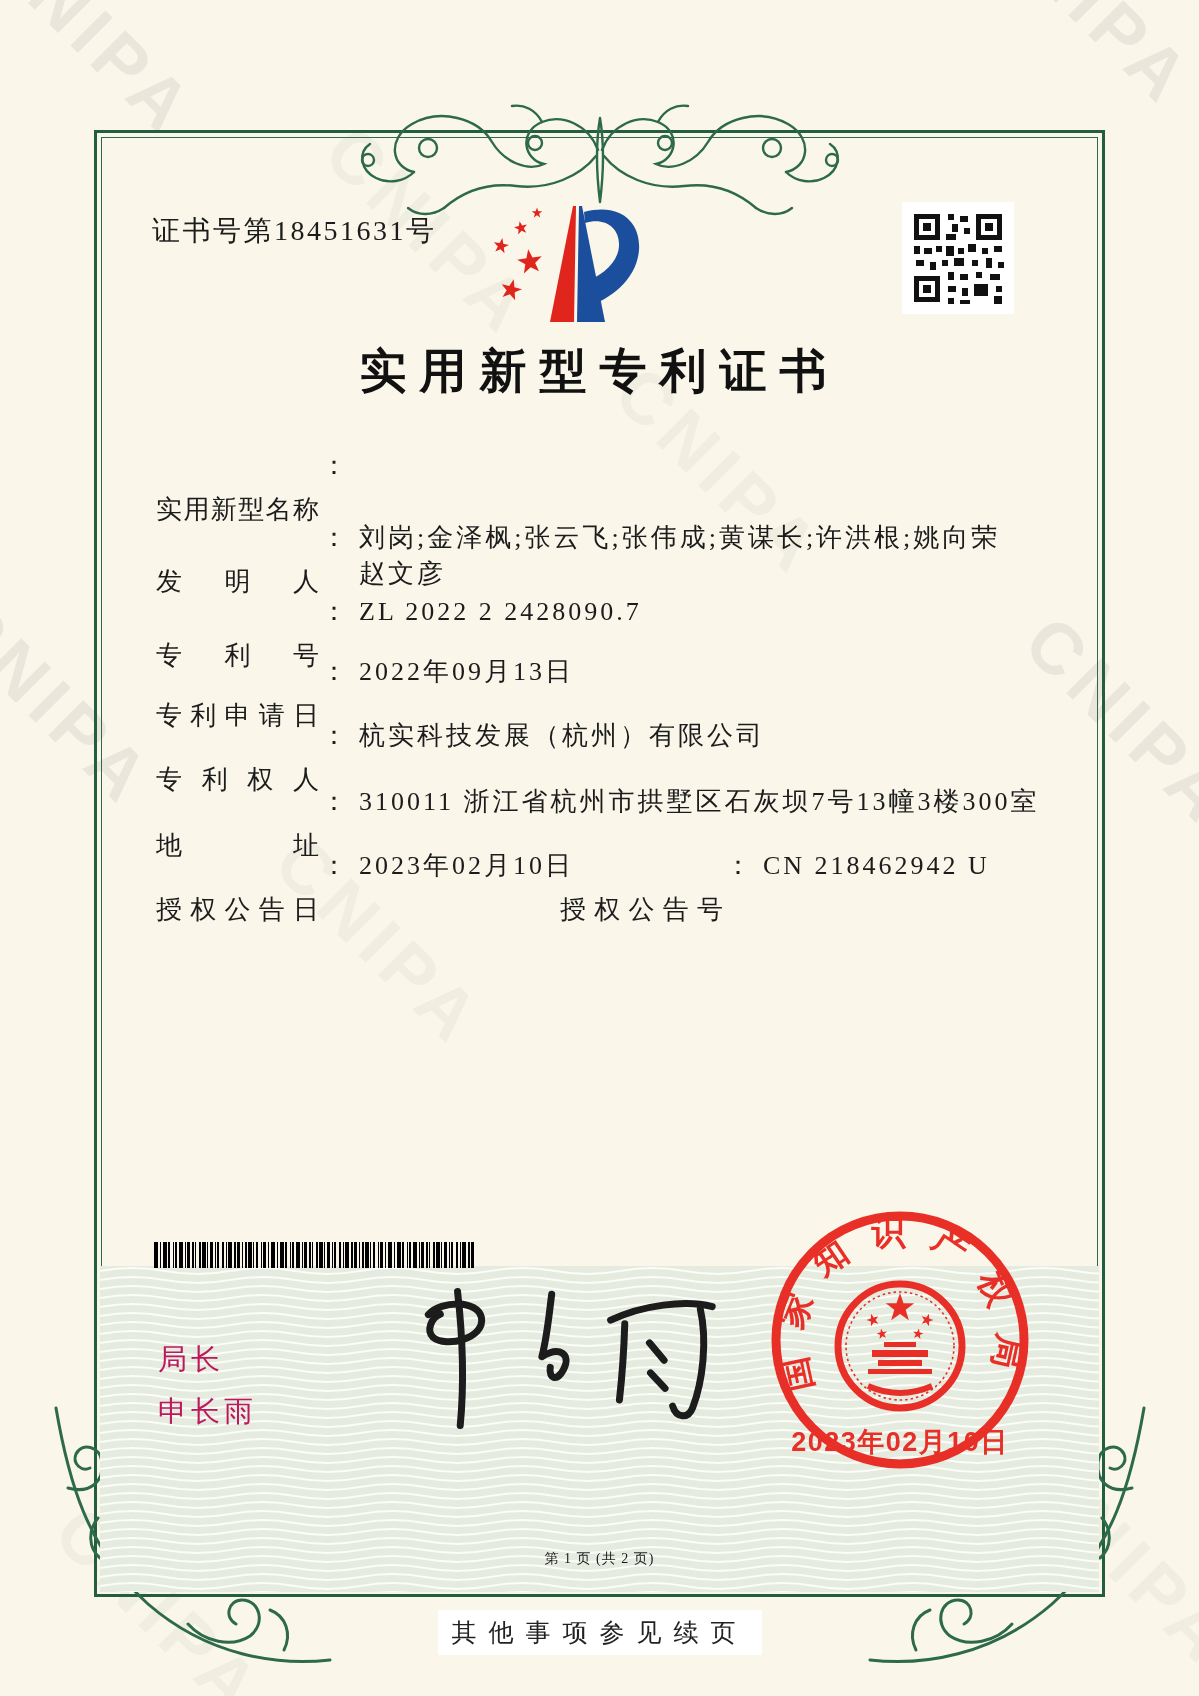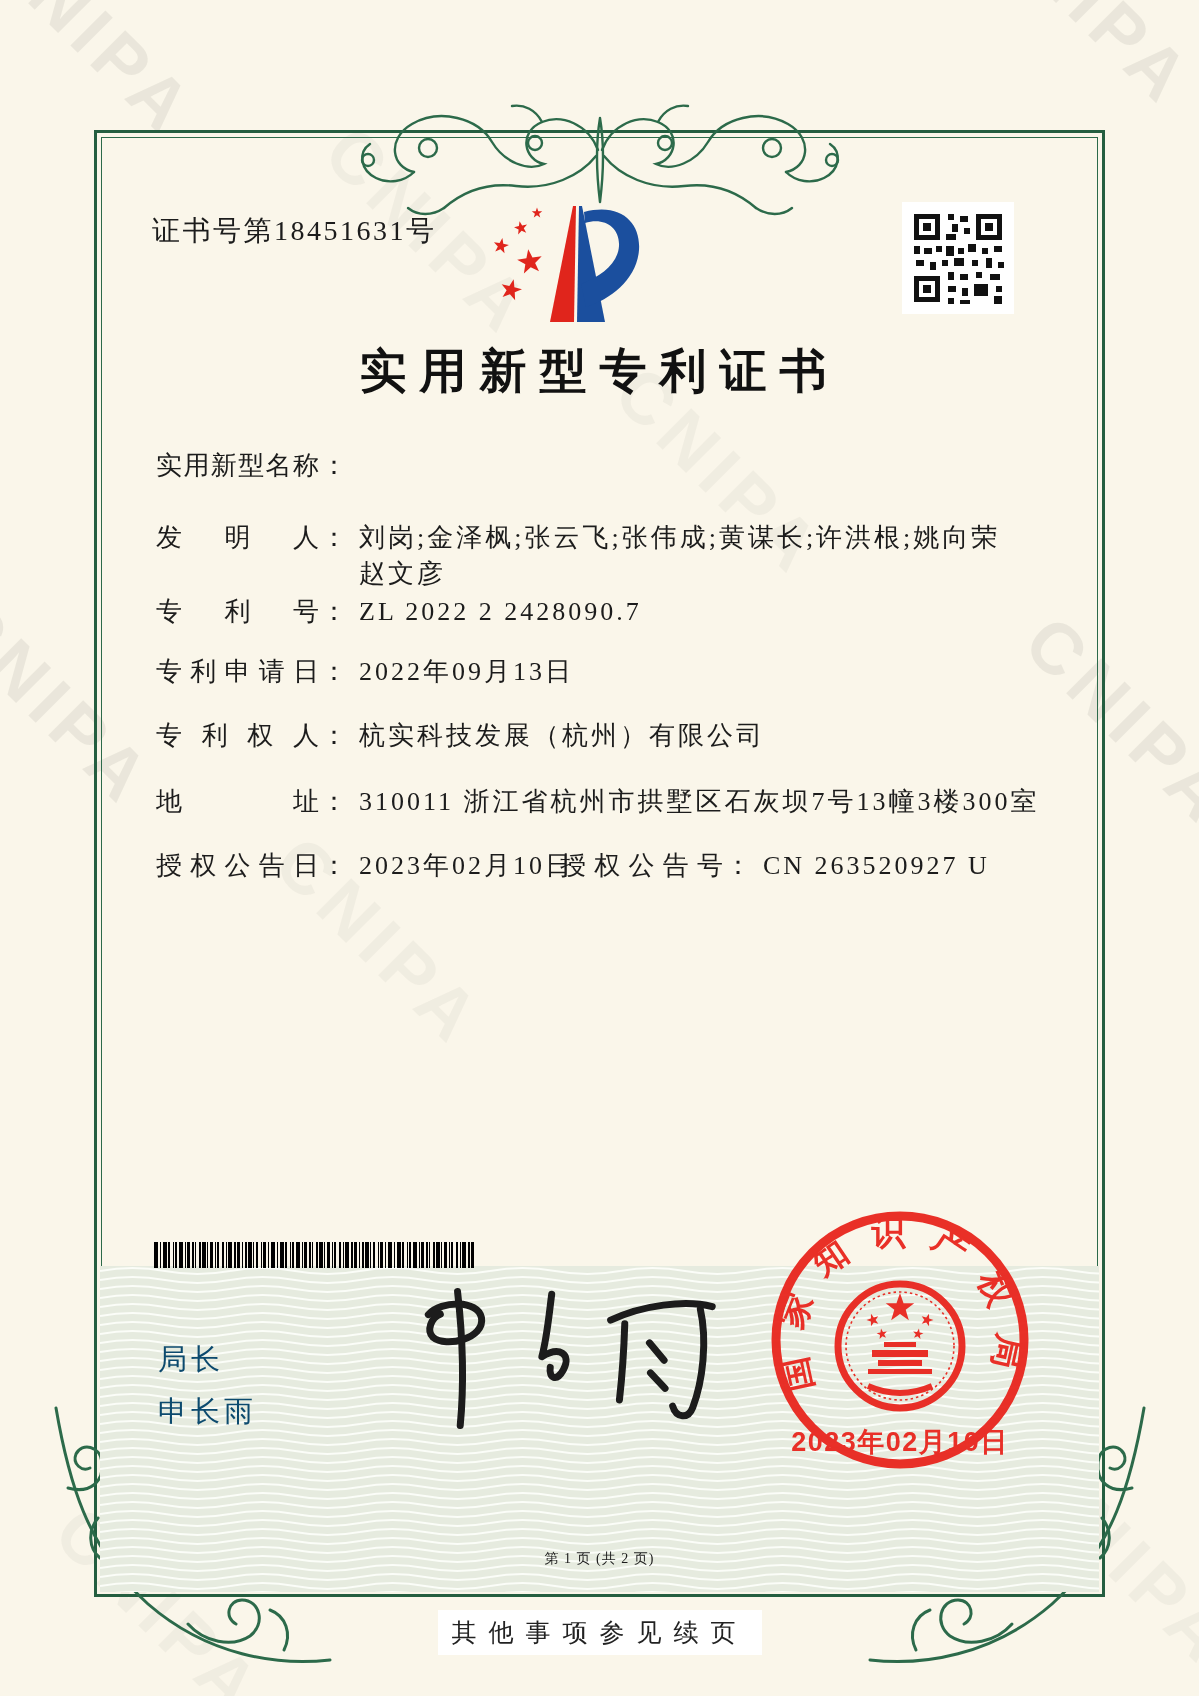--- a/index.html
+++ b/index.html
@@ -23,33 +23,33 @@
   .ornament{position:absolute;z-index:2;}
   .content{position:absolute;inset:0;z-index:3;}
   .cert-no{position:absolute;left:152px;top:212px;font-size:28px;letter-spacing:2.5px;}
   .logo{position:absolute;left:478px;top:200px;}
   .qr{position:absolute;left:902px;top:202px;width:112px;height:112px;background:#fff;}
   .title{
     position:absolute;left:0;right:0;top:340px;text-align:center;
     font-size:47px;font-weight:bold;letter-spacing:13px;color:#111;
   }
   .row{position:absolute;left:156px;right:140px;display:flex;align-items:flex-start;font-size:26px;line-height:1.38;}
-  .row .lbl{flex:0 0 163px;text-align:justify;text-align-last:justify;white-space:nowrap;}
+  .row .lbl{flex:0 0 163px;text-align:justify;text-align-last:justify;white-space:nowrap;margin-top:44px;}
   .row .colon{margin:0 12px 0 2px;}
   .row .val{letter-spacing:3px;white-space:pre-line;}
   .row .pair2{position:absolute;left:404px;top:0;display:flex;}
   .row .pair2 .lbl{flex:0 0 163px;}
   .paras{
     position:absolute;left:138px;right:118px;top:973px;
     font-size:23px;line-height:1.86;letter-spacing:1.3px;text-align:justify;
   }
   .paras p{margin:0;text-indent:2em;}
   .barcode{position:absolute;left:154px;top:1242px;}
   .waves{position:absolute;left:100px;right:100px;top:1266px;height:326px;z-index:2;}
-  .director{position:absolute;left:158px;font-size:29px;font-family:"Liberation Sans","DejaVu Sans",sans-serif;color:#0c4a6e;letter-spacing:4px;z-index:3;}
+  .director{position:absolute;left:158px;font-size:29px;font-family:"Liberation Sans","DejaVu Sans",sans-serif;color:#be185d;letter-spacing:4px;z-index:3;}
   .director.t1{top:1340px;}
   .director.t2{top:1392px;}
   .signature{position:absolute;left:402px;top:1284px;z-index:3;transform:rotate(-2deg);}
   .seal{position:absolute;left:768px;top:1206px;z-index:4;mix-blend-mode:multiply;opacity:.95;}
   .page-info{position:absolute;left:0;right:0;top:1550px;text-align:center;font-size:14px;letter-spacing:1px;z-index:3;}
   .bottom-note{position:absolute;left:0;right:0;top:1610px;text-align:center;z-index:3;}
   .bottom-note span{
     display:inline-block;background:#ffffff;padding:6px 14px;
     font-size:25px;letter-spacing:12px;color:#222;text-align:right;
   }
@@ -216,21 +216,21 @@
     <span class="colon">：</span>
     <span class="val">310011 浙江省杭州市拱墅区石灰坝7号13幢3楼300室</span>
   </div>
   <div class="row" style="top:848px;">
     <span class="lbl">授权公告日</span>
     <span class="colon">：</span>
     <span class="val">2023年02月10日</span>
     <span class="pair2">
       <span class="lbl">授权公告号</span>
       <span class="colon">：</span>
-      <span class="val">CN 263520927 U</span>
+      <span class="val">CN 218462942 U</span>
     </span>
   </div>
 
 
   <svg class="barcode" width="322" height="26" viewBox="0 0 322 26">
     <line x1="0" y1="13" x2="322" y2="13" stroke="#000" stroke-width="26" stroke-dasharray="4 2 1 2 4 1 2 3 1 1 2 2 4 2 1 1 3 2 2 1 1 3 2 1 4 1 1 2 3 2 1 1 2 3 2 2 1 1 4 2 2 1 3 2 1 2 2 1 4 1 1 2 2 3 1 1 3 2 1 2"></line>
   </svg>
 
   <div class="director t1">局长</div>
   <div class="director t2">申长雨</div>

